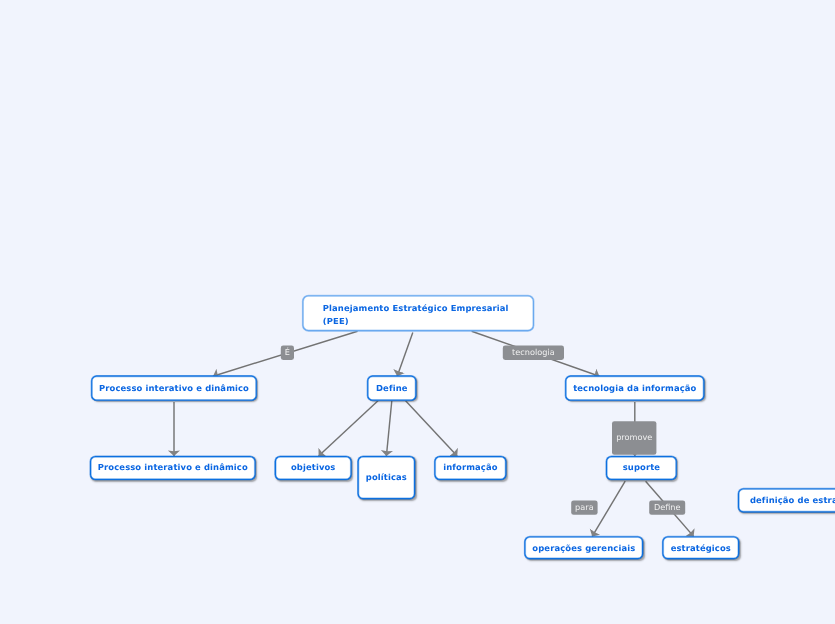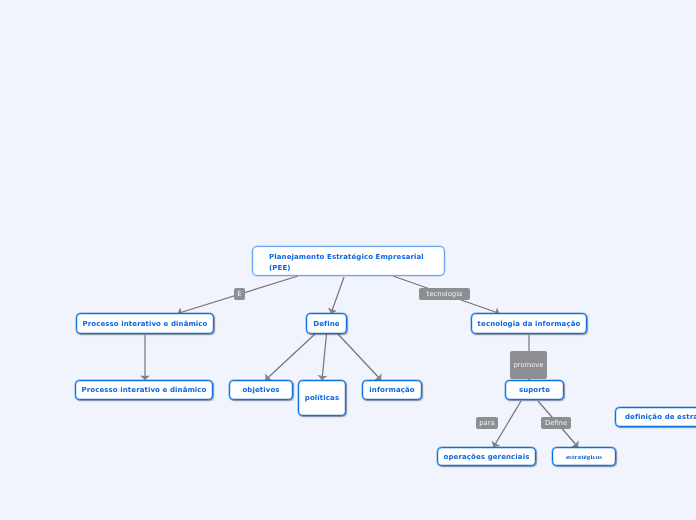--- a/index.html
+++ b/index.html
@@ -35,21 +35,21 @@
   #node-n1  {left:76px; top:313px;width:138px;height:21px;}
   #node-n2  {left:306px;top:313px;width:41px; height:21px;}
   #node-n3  {left:471px;top:313px;width:116px;height:21px;text-align:center;}
   #node-n4  {left:75px; top:380px;width:138px;height:20px;}
   #node-n5  {left:229px;top:380px;width:64px; height:20px;}
   #node-n6  {left:298px;top:380px;width:48px; height:36px;}
   #node-n7  {left:362px;top:380px;width:60px; height:20px;}
   #node-n8  {left:505px;top:380px;width:59px; height:20px;}
   #node-n9  {left:615px;top:407px;width:118px;height:20px;}
   #node-n10 {left:437px;top:447px;width:99px; height:19px;}
-  #node-n11 {left:552px;top:447px;width:64px; height:19px;font-family:Liberation Serif, serif;}
+  #node-n11 {left:552px;top:447px;width:64px; height:19px;}
 
   #elabel-l1{left:234px;top:288px;width:11px;height:12px;}
   #elabel-l2{left:419px;top:288px;width:51px;height:12px;}
   #elabel-l3{left:510px;top:351px;width:37px;height:28px;}
   #elabel-l4{left:476px;top:417px;width:22px;height:12px;}
   #elabel-l5{left:541px;top:417px;width:30px;height:12px;}
 </style>
 </head>
 <body>
 

